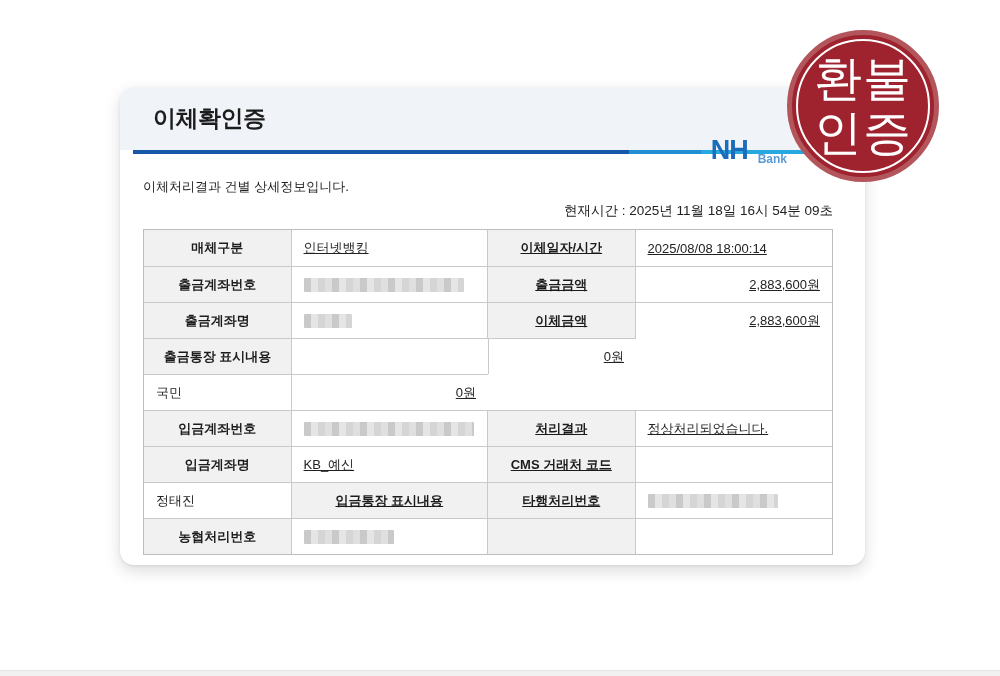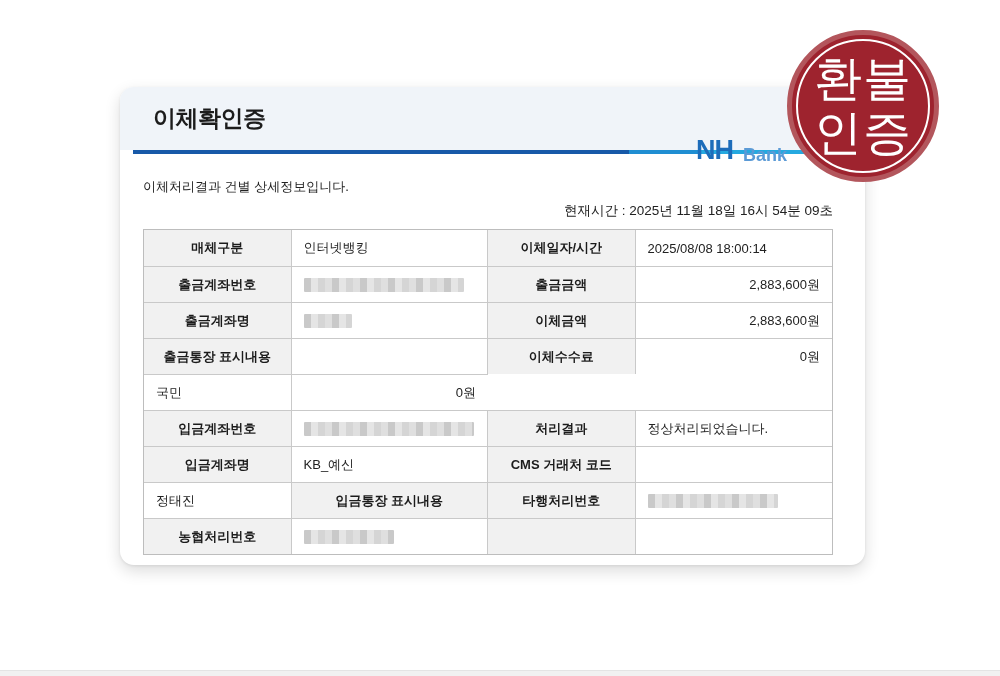--- a/index.html
+++ b/index.html
@@ -23,40 +23,40 @@
   .card-header{
     position:relative;height:63px;background:var(--header-bg);
     border-radius:14px 14px 0 0;
     display:flex;align-items:center;padding:0 33px;
   }
   .card-title{font-size:23px;font-weight:800;color:#1c1c1c;letter-spacing:-0.5px;}
   .logo{
     position:absolute;right:78px;top:24px;display:flex;align-items:flex-end;gap:10px;margin-top:24px;
   }
   .logo-nh{font-size:27px;font-weight:800;color:var(--logo-blue);letter-spacing:-1px;}
-  .logo-bank{font-size:18px;font-weight:700;color:var(--logo-light);}
+  .logo-bank{font-size:12px;font-weight:700;color:var(--logo-light);}
   .brand-line{
     height:4px;margin:0 13px;
     background:linear-gradient(to right,
       var(--navy) 0%, var(--navy) 69%,
       var(--mid-blue) 69%, var(--mid-blue) 79%,
       var(--light-blue) 79%, var(--light-blue) 100%);
   }
   .content{padding:24px 29px 0 23px;}
   .intro{font-size:13px;color:#222;}
   .time-line{margin-top:6px;font-size:13.5px;color:#222;text-align:right;width:690px;}
   .ttable{
     margin-top:9px;width:690px;border:1px solid #bdbdbd;background:#fff;
   }
   .trow{display:flex;height:36px;}
   .trow + .trow .cell{border-top:1px solid var(--cell-border);}
   .cell{
     display:flex;align-items:center;font-size:13px;overflow:hidden;white-space:nowrap;
   }
-  .cell + .cell{border-left:1px solid var(--cell-border);}
+  .cell + .cell{border-left:1px solid var(--cell-border);text-decoration:underline;}
   .cell.label{
     background:var(--label-bg);font-weight:700;color:#1b1b1b;justify-content:center;
   }
   .cell.value{padding:0 12px;color:#222;justify-content:flex-start;}
   .cell.value.right{justify-content:flex-end;}
   .trow .cell:nth-child(1){width:147px;}
   .trow .cell:nth-child(2){width:197px;}
   .trow .cell:nth-child(3){width:148px;}
   .trow .cell:nth-child(4){width:198px;}
   .redacted{
@@ -125,21 +125,20 @@
           <div class="cell label">출금계좌명</div>
           <div class="cell value">
             <div class="redacted" style="width: 48px;"></div>
           </div>
           <div class="cell label">이체금액</div>
           <div class="cell value right">2,883,600원</div>
         </div>
         <div class="trow">
           <div class="cell label">출금통장 표시내용</div>
           <div class="cell value"></div>
-          <div class="cell label">이체수수료</div>
           <div class="cell value right">0원</div>
         </div>
         <div class="trow">
           <div class="cell value">국민</div>
           <div class="cell value right">0원</div>
         </div>
         <div class="trow">
           <div class="cell label">입금계좌번호</div>
           <div class="cell value">
             <div class="redacted" style="width: 170px;"></div>

